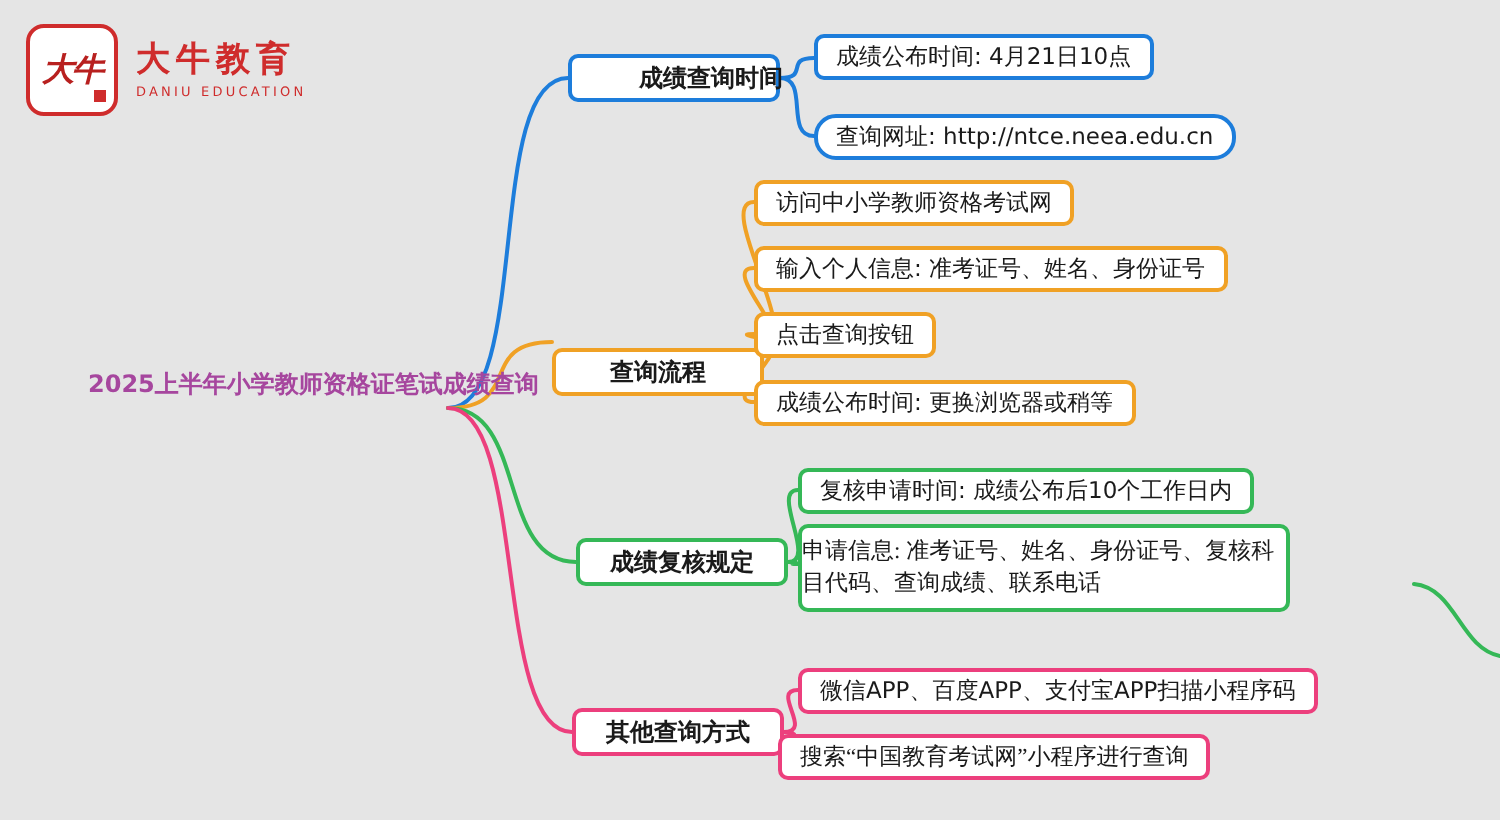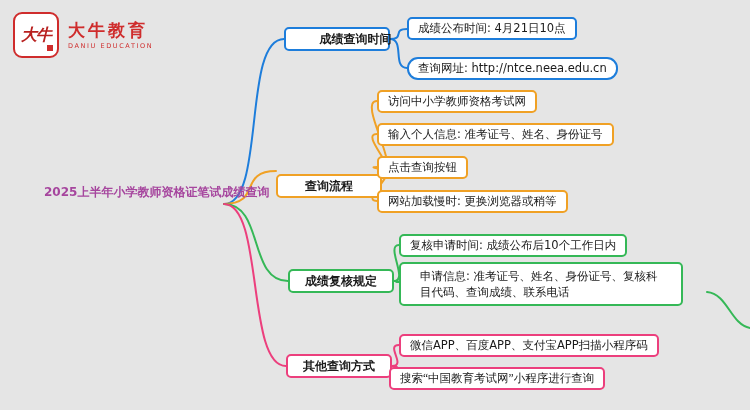--- a/index.html
+++ b/index.html
@@ -28,21 +28,21 @@
   .branch{
     position:absolute;box-sizing:border-box;width:106px;height:24px;background:#fff;
     border:2px solid #999;border-radius:5px;display:flex;align-items:center;justify-content:center;
     font-size:12px;font-weight:bold;white-space:nowrap;z-index:2;
   }
   .leaf{
     position:absolute;box-sizing:border-box;height:23px;background:#fff;
     border:2px solid #999;border-radius:5px;display:flex;align-items:center;
     padding:2px 9px;font-size:11.5px;white-space:nowrap;z-index:2;
   }
-  .leaf.multi{white-space:normal;width:284px;height:auto;line-height:16px;padding:4px 19px;}
+  .leaf.multi{white-space:normal;width:246px;height:auto;line-height:16px;padding:4px 0;font-family:Liberation Serif, serif;}
 
   
   .pos-b1{left:284px;top:27px;}
   .pos-b2{left:276px;top:159px;}
   .pos-b3{left:288px;top:269px;}
   .pos-b4{left:286px;top:354px;}
 
   .pos-l1a{left:407px;top:17px;text-align:right;}
   .pos-l1b{left:407px;top:57px;}
   .pos-l2a{left:377px;top:90px;}
@@ -99,21 +99,21 @@
   <div class="branch pos-b2" style="border-color: rgb(240, 161, 37); margin-top: 15px;">查询流程</div>
   <div class="branch pos-b3" style="border-color: rgb(53, 184, 87);">成绩复核规定</div>
   <div class="branch pos-b4" style="border-color: rgb(236, 63, 125);">其他查询方式</div>
 
   <div class="leaf pos-l1a" style="border-color: rgb(29, 125, 219);">成绩公布时间: 4月21日10点</div>
   <div class="leaf pos-l1b" style="border-color: rgb(29, 125, 219); border-radius: 11px;">查询网址: http://ntce.neea.edu.cn</div>
 
   <div class="leaf pos-l2a" style="border-color: rgb(240, 161, 37);">访问中小学教师资格考试网</div>
   <div class="leaf pos-l2b" style="border-color: rgb(240, 161, 37);">输入个人信息: 准考证号、姓名、身份证号</div>
   <div class="leaf pos-l2c" style="border-color: rgb(240, 161, 37);">点击查询按钮</div>
-  <div class="leaf pos-l2d" style="border-color: rgb(240, 161, 37);">网站加载慢时: 更换浏览器或稍等</div>
+  <div class="leaf pos-l2d" style="border-color: rgb(240, 161, 37);">成绩公布时间: 更换浏览器或稍等</div>
 
   <div class="leaf pos-l3a" style="border-color: rgb(53, 184, 87);">复核申请时间: 成绩公布后10个工作日内</div>
   <div class="leaf multi pos-l3b" style="border-color: rgb(53, 184, 87);">申请信息: 准考证号、姓名、身份证号、复核科目代码、查询成绩、联系电话</div>
 
   <div class="leaf pos-l4a" style="border-color: rgb(236, 63, 125);">微信APP、百度APP、支付宝APP扫描小程序码</div>
   <div class="leaf pos-l4b" style="border-color: rgb(236, 63, 125);">搜索“中国教育考试网”小程序进行查询</div>
 
 </div>
 
 </body></html>

